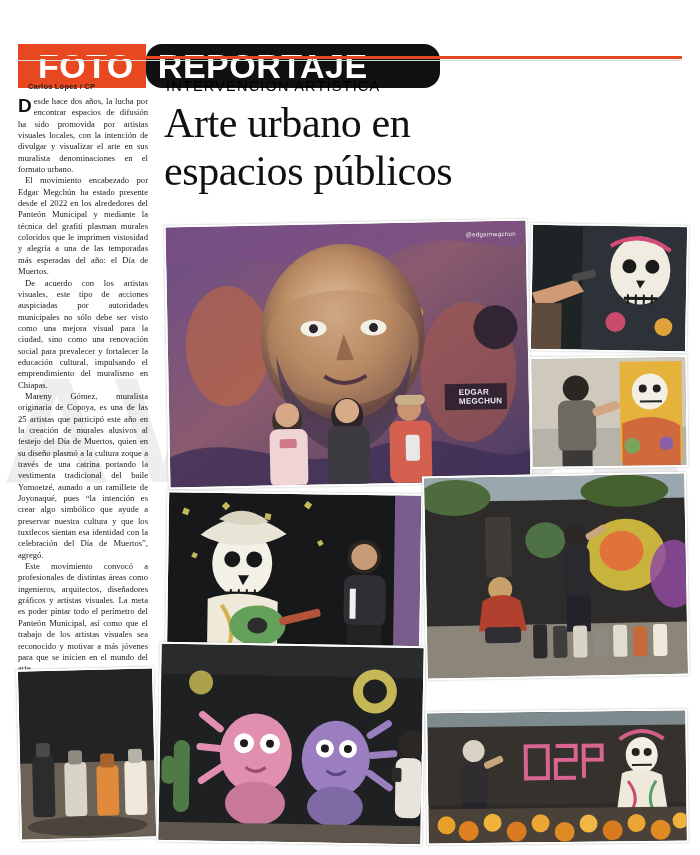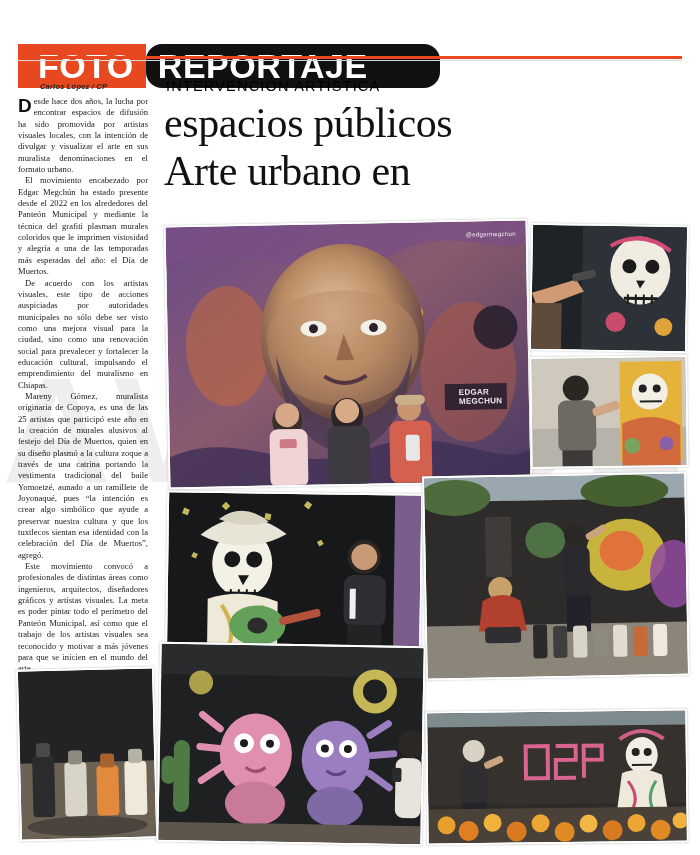--- a/index.html
+++ b/index.html
@@ -101,23 +101,22 @@
     position: absolute;
     left: 18px;
     top: 82px;
     width: 130px;
     font-family: "Liberation Sans", sans-serif;
     font-size: 7.5px;
     font-weight: bold;
     color: #222222;
     display: flex;
     align-items: flex-start;
-    gap: 16px;
+    gap: 4px;
     letter-spacing: 0.2px;
-    font-style: italic;
   }
   .byline-square {
     width: 6px;
     height: 6px;
     background: #e8481f;
     display: inline-block;
   }
   .body-col {
     position: absolute;
     left: 18px;
@@ -220,22 +219,22 @@
   <div class="body-col">
     <p class="first"><span class="dropcap">D</span><span>esde hace dos años, la lucha por encontrar espacios de difusión ha sido promovida por artistas visuales locales, con la intención de divulgar y visualizar el arte en sus muralista denominaciones en el formato urbano.</span></p>
     <p><span>El movimiento encabezado por Edgar Megchún ha estado presente desde el 2022 en los alrededores del Panteón Municipal y mediante la técnica del grafiti plasman murales coloridos que le imprimen vistosidad y alegría a una de las temporadas más esperadas del año: el Día de Muertos.</span></p>
     <p><span>De acuerdo con los artistas visuales, este tipo de acciones auspiciadas por autoridades municipales no sólo debe ser visto como una mejora visual para la ciudad, sino como una renovación social para prevalecer y fortalecer la educación cultural, impulsando el emprendimiento del muralismo en Chiapas.</span></p>
     <p><span>Mareny Gómez, muralista originaria de Copoya, es una de las 25 artistas que participó este año en la creación de murales alusivos al festejo del Día de Muertos, quien en su diseño plasmó a la cultura zoque a través de una catrina portando la vestimenta tradicional del baile Yomoetzé, aunado a un ramillete de Joyonaqué, pues “la intención es crear algo simbólico que ayude a preservar nuestra cultura y que los tuxtlecos sientan esa identidad con la celebración del Día de Muertos”, agregó.</span></p>
     <p><span>Este movimiento convocó a profesionales de distintas áreas como ingenieros, arquitectos, diseñadores gráficos y artistas visuales. La meta es poder pintar todo el perímetro del Panteón Municipal, así como que el trabajo de los artistas visuales sea reconocido y motivar a más jóvenes para que se inicien en el mundo del arte.</span></p>
   </div>
 
   <div class="kicker">INTERVENCIÓN ARTÍSTICA</div>
   <div class="headline">
+    <div>Arte urbano en</div>
     <div>espacios públicos</div>
-    <div>Arte urbano en</div>
   </div>
 
   <div class="photo tilt-a" style="left:166px; top:222px; width:360px; height:260px;">
     <svg viewBox="0 0 360 260" preserveAspectRatio="none">
       <defs>
         <linearGradient id="wallA" x1="0" y1="0" x2="1" y2="1">
           <stop offset="0%" stop-color="#6b4c8a"></stop>
           <stop offset="45%" stop-color="#8a5a6e"></stop>
           <stop offset="100%" stop-color="#4a3a63"></stop>
         </linearGradient>

